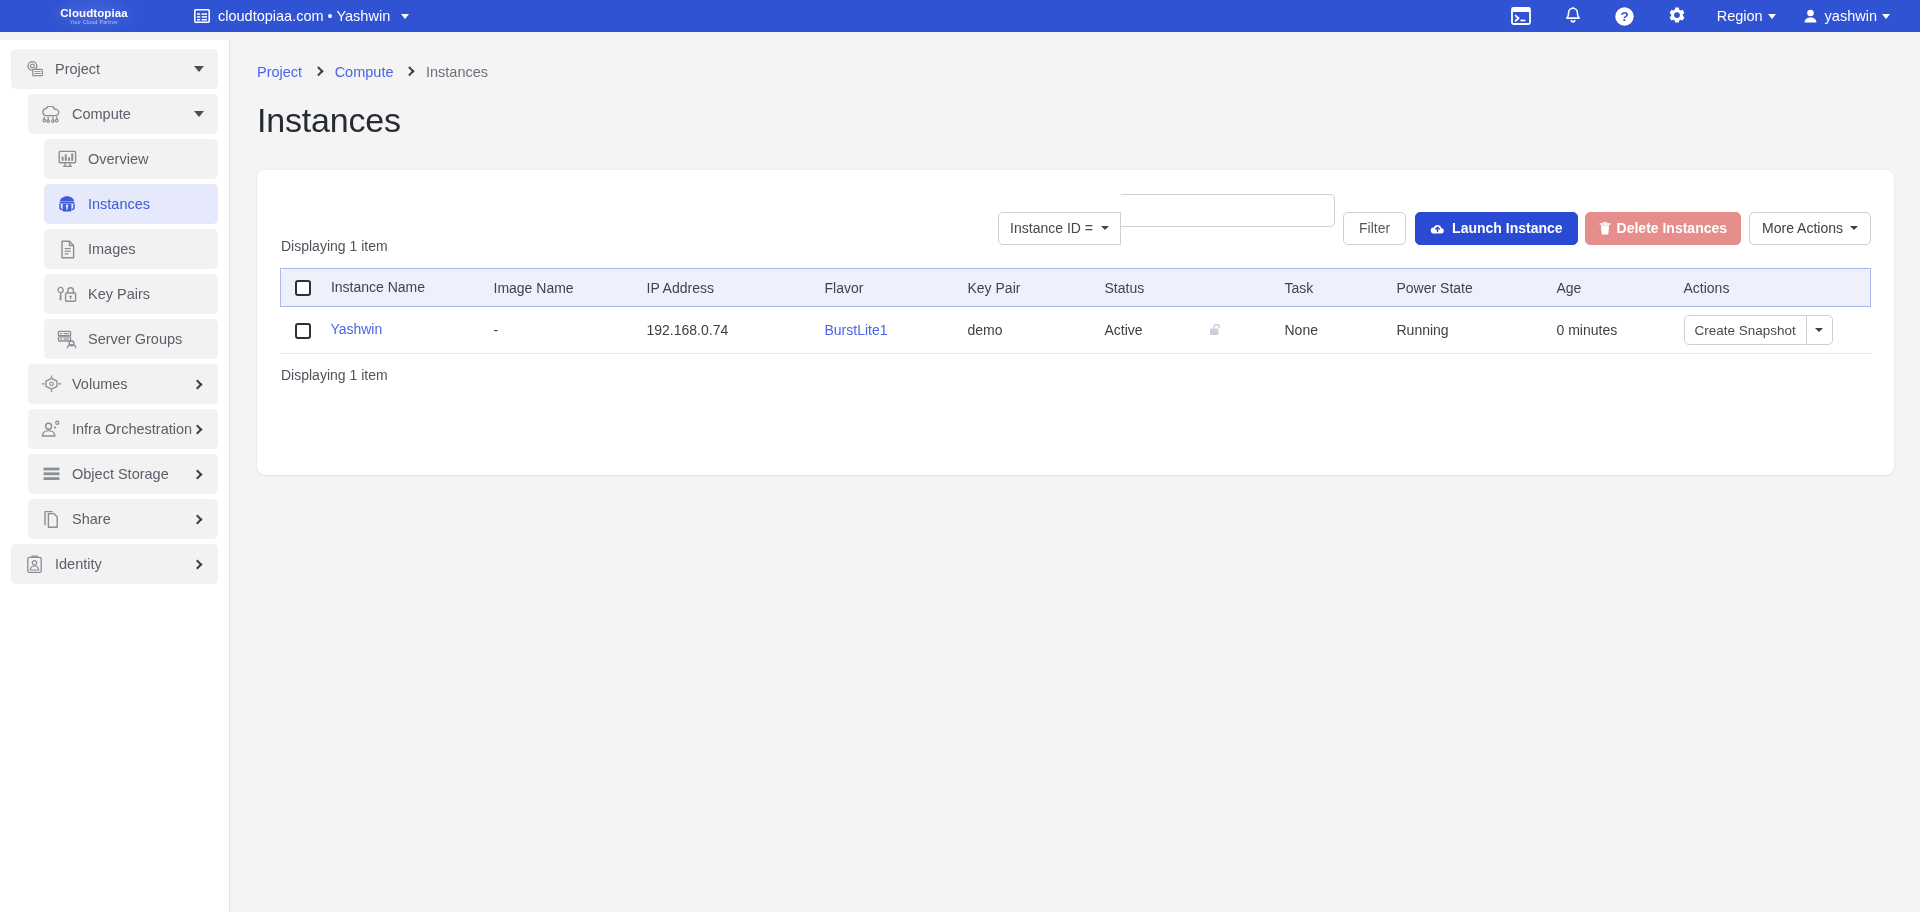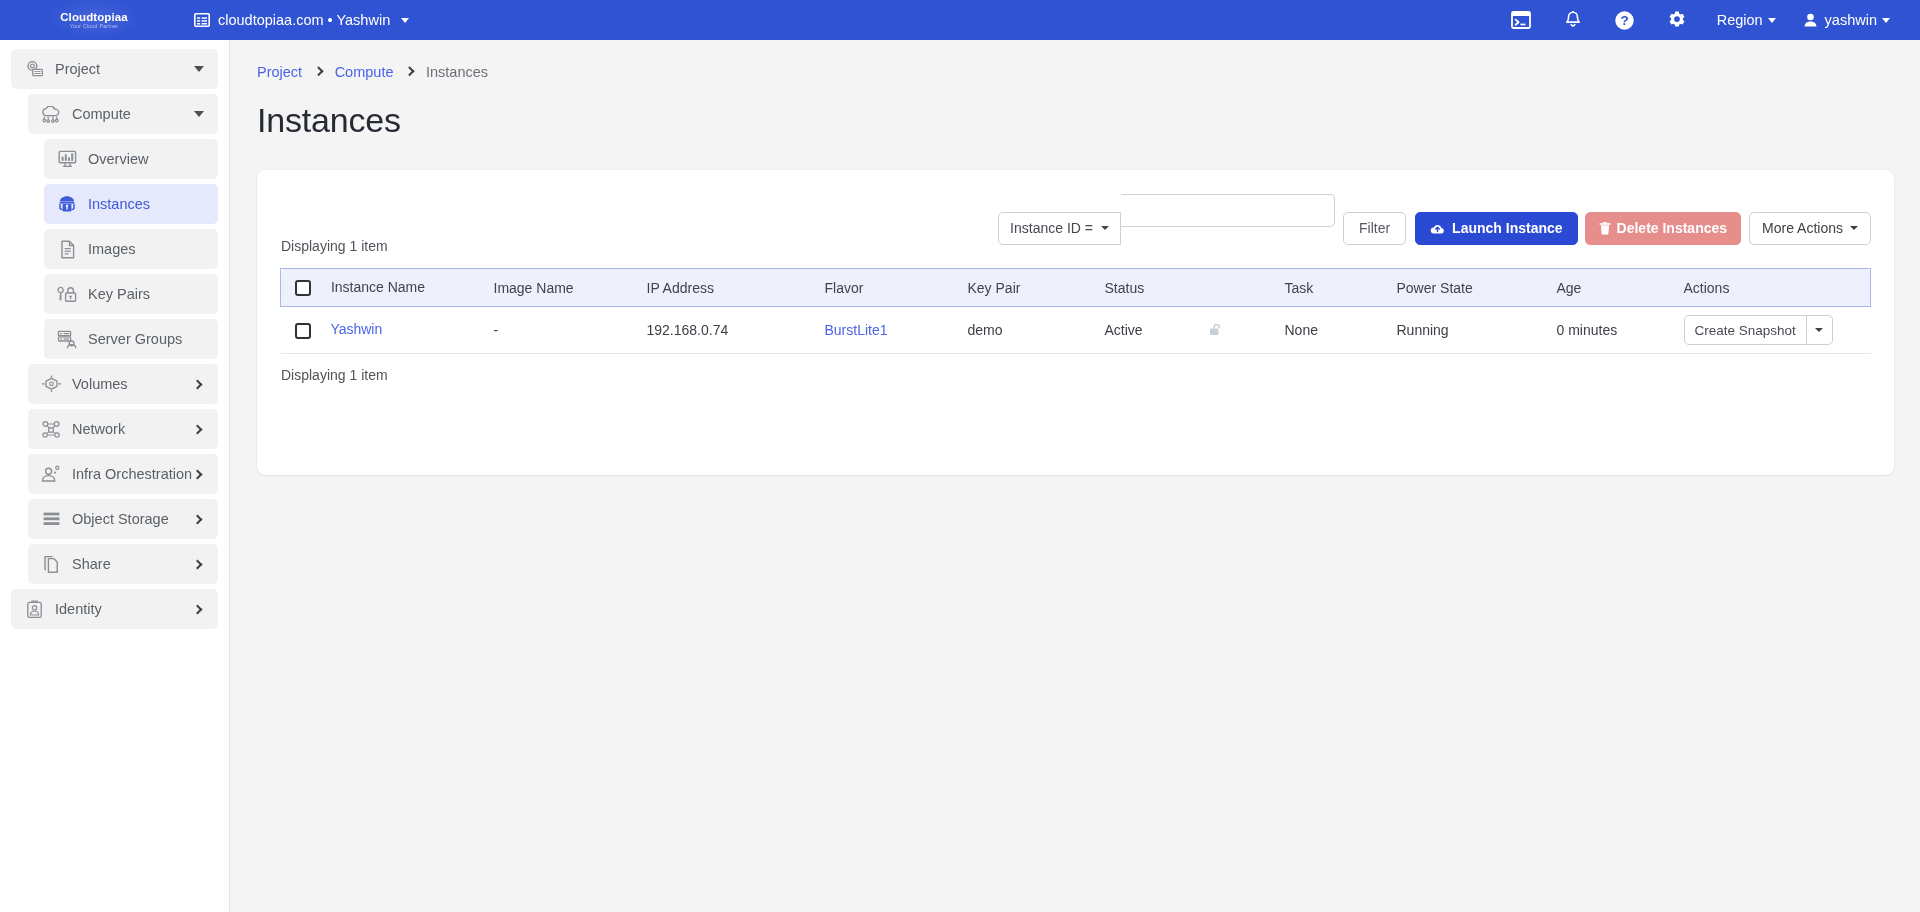--- a/index.html
+++ b/index.html
@@ -9,21 +9,21 @@
     width: 1920px; height: 912px;
     overflow: hidden;
     background: #f4f4f4;
     font-family: "Liberation Sans", sans-serif;
     -webkit-font-smoothing: antialiased;
   }
 
   
   .navbar {
     position: absolute; top: 0; left: 0;
-    width: 1920px; height: 40px;
+    width: 1920px; height: 32px;
     background: #3053d3;
     display: flex; align-items: center;
     z-index: 50;
   }
   .brand {
     width: 188px; height: 40px;
     display: flex; flex-direction: column;
     align-items: center; justify-content: center;
     position: relative;
   }
@@ -445,36 +445,20 @@
         <circle cx="10.5" cy="8.8" r="1.8" fill="none" stroke="#8a8f96" stroke-width="1.2"></circle>
         <path d="M0.8 8.8h3M17.2 8.8h3M10.5 0.6v2.2M10.5 14.8V17" stroke="#8a8f96" stroke-width="1.3"></path>
       </svg>
     </span>
     <span class="si-label">Volumes</span>
     <span class="si-chev">
         <span class="chev-rt"></span>
       </span>
   </div>
 
-  <div class="side-row lvl2">
-    <span class="si-icon">
-      <svg width="21" height="19" viewBox="0 0 21 19">
-        <circle cx="4.4" cy="4" r="2.4" fill="none" stroke="#8a8f96" stroke-width="1.2"></circle>
-        <circle cx="15.6" cy="4" r="2.4" fill="none" stroke="#8a8f96" stroke-width="1.2"></circle>
-        <circle cx="10" cy="10" r="2.4" fill="none" stroke="#8a8f96" stroke-width="1.2"></circle>
-        <circle cx="4" cy="15" r="2.2" fill="none" stroke="#8a8f96" stroke-width="1.2"></circle>
-        <circle cx="16" cy="15" r="2.2" fill="none" stroke="#8a8f96" stroke-width="1.2"></circle>
-        <path d="M6.2 5.6 8.4 8.4M13.8 5.6 11.6 8.4M8.3 11.6 5.6 13.4M11.7 11.6l2.7 1.8M6.8 4h6.4M6.2 15h7.6" stroke="#8a8f96" stroke-width="1.1" fill="none"></path>
-      </svg>
-    </span>
-    <span class="si-label">Network</span>
-    <span class="si-chev">
-        <span class="chev-rt"></span>
-      </span>
-  </div>
 
   <div class="side-row lvl2">
     <span class="si-icon">
       <svg width="21" height="18" viewBox="0 0 21 18">
         <circle cx="7.6" cy="6.2" r="3" fill="none" stroke="#8a8f96" stroke-width="1.4"></circle>
         <path d="M1.4 16c0-3.5 2.8-5.4 6.2-5.4s6.2 1.9 6.2 5.4z" fill="none" stroke="#8a8f96" stroke-width="1.4"></path>
         <circle cx="16.3" cy="2.8" r="1.6" fill="none" stroke="#8a8f96" stroke-width="1.2"></circle>
         <circle cx="14" cy="7.6" r="1.1" fill="#8a8f96"></circle>
       </svg>
     </span>

